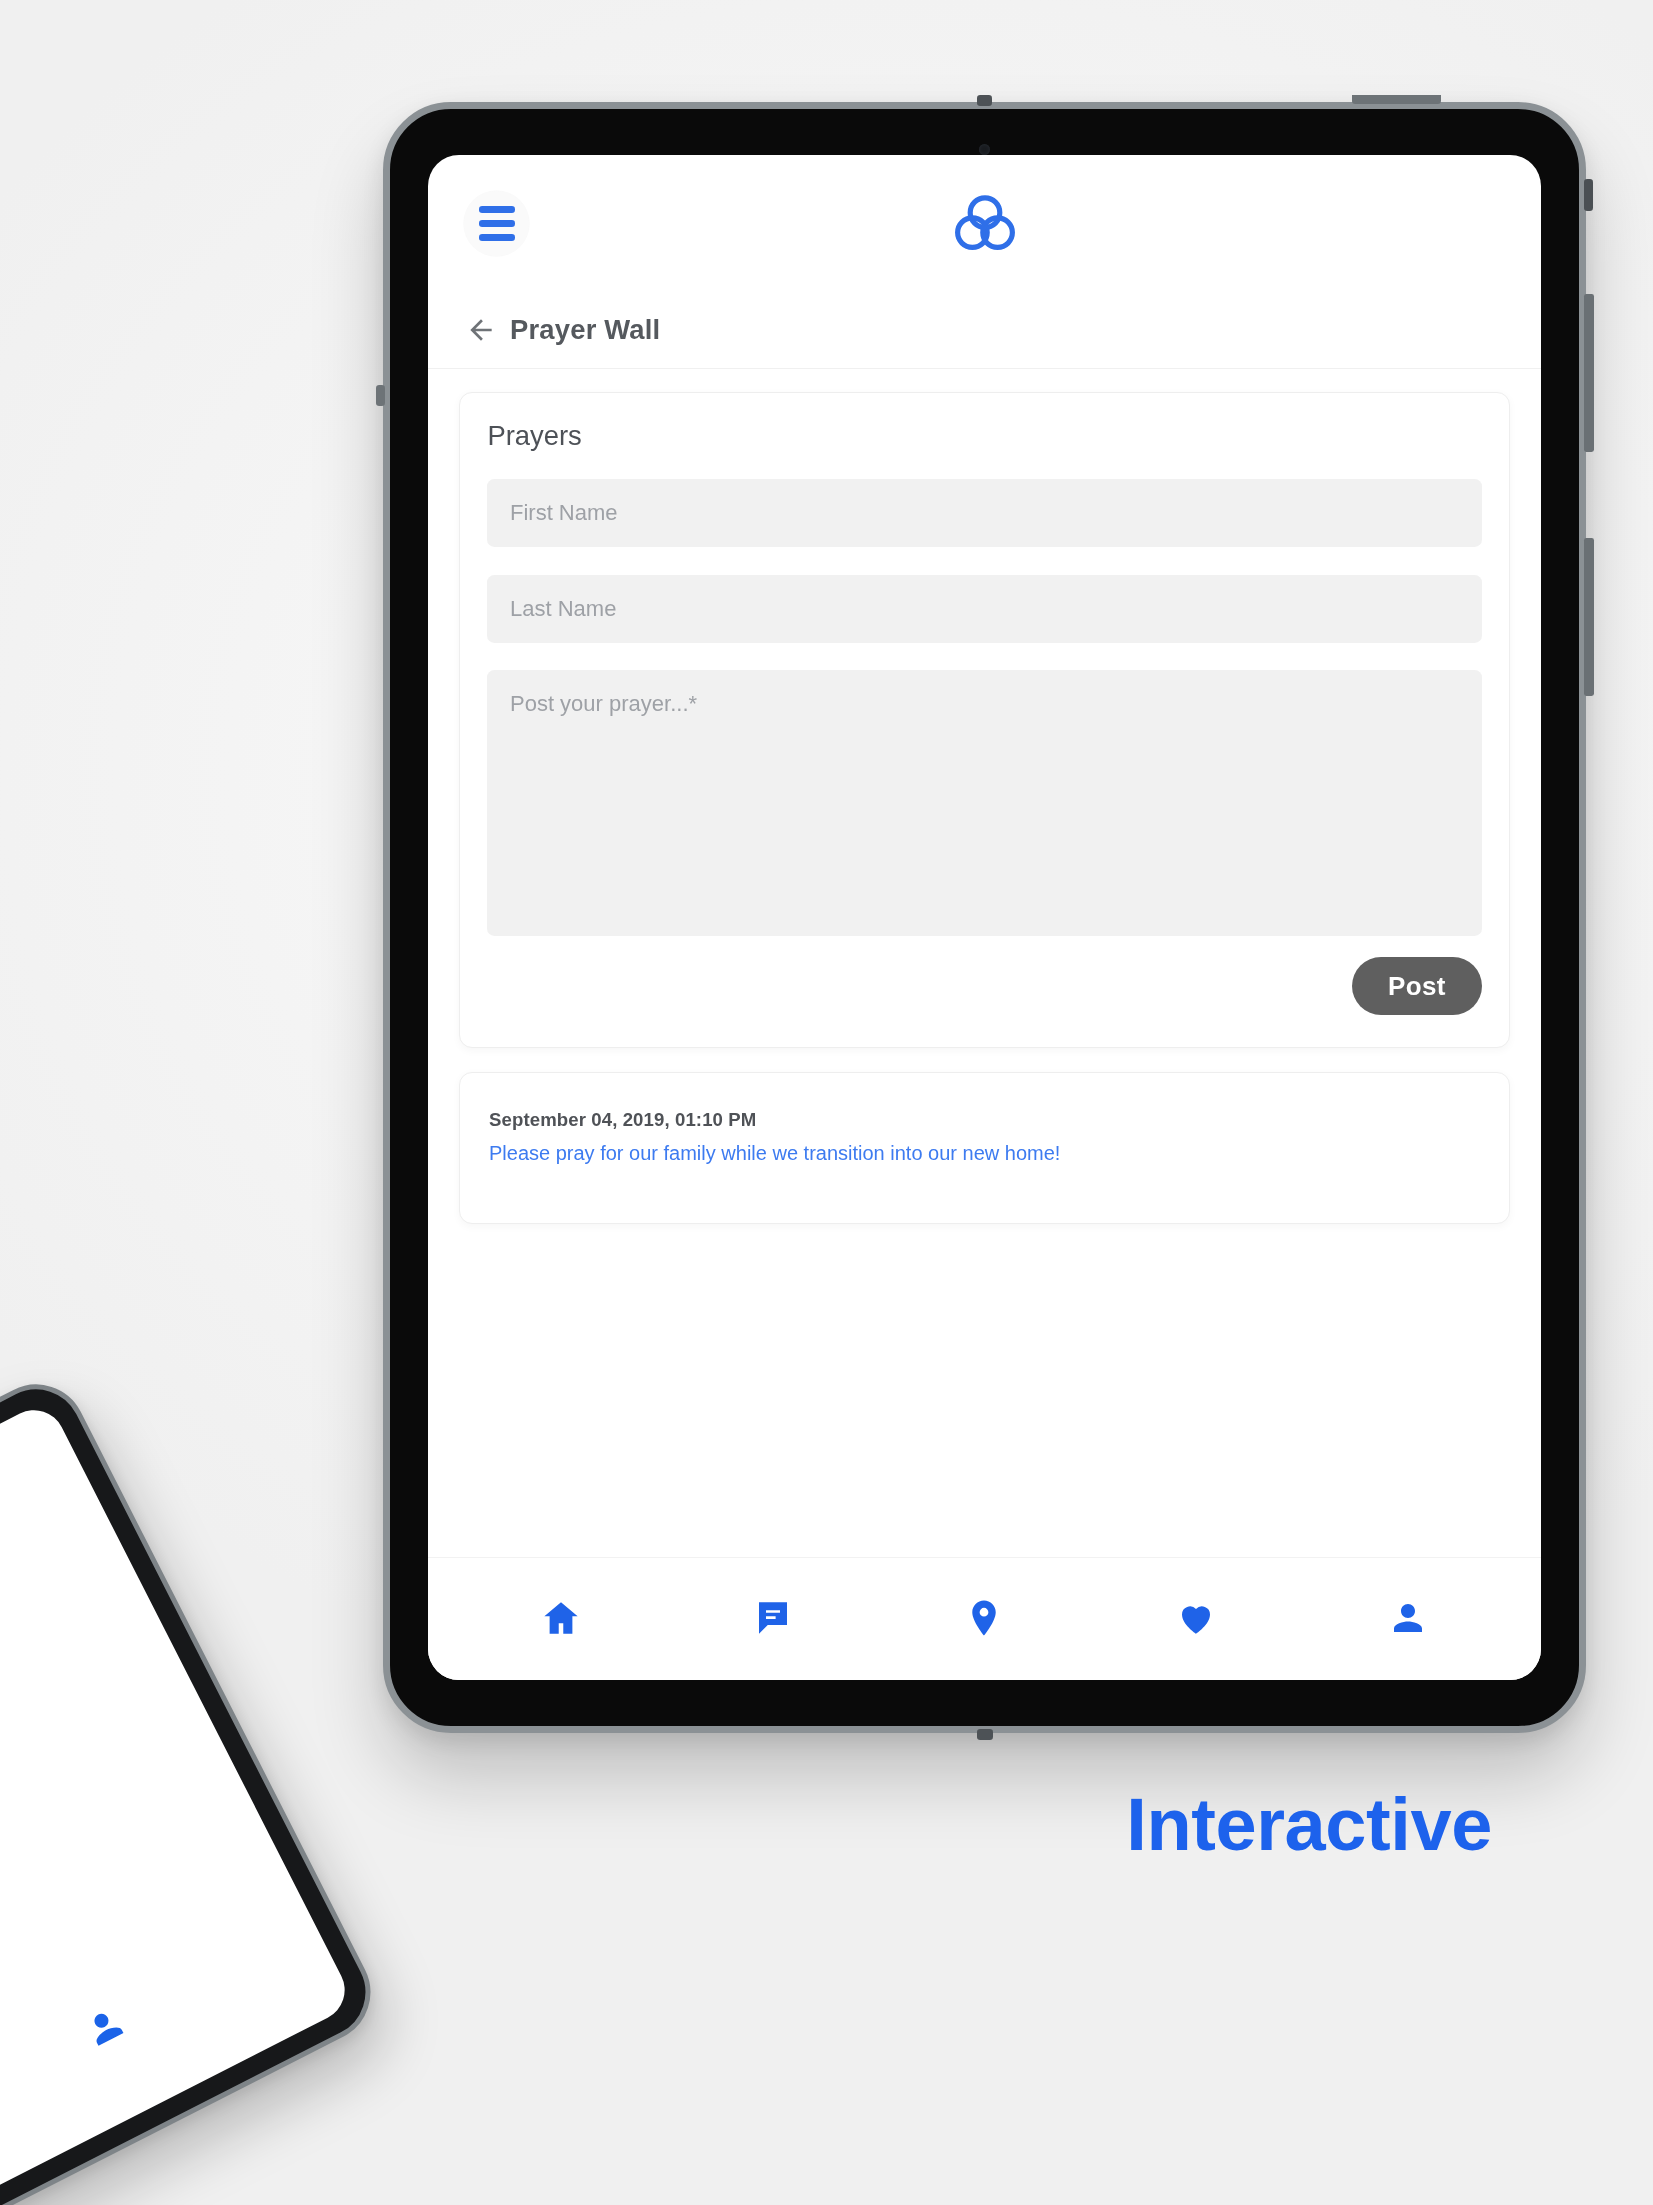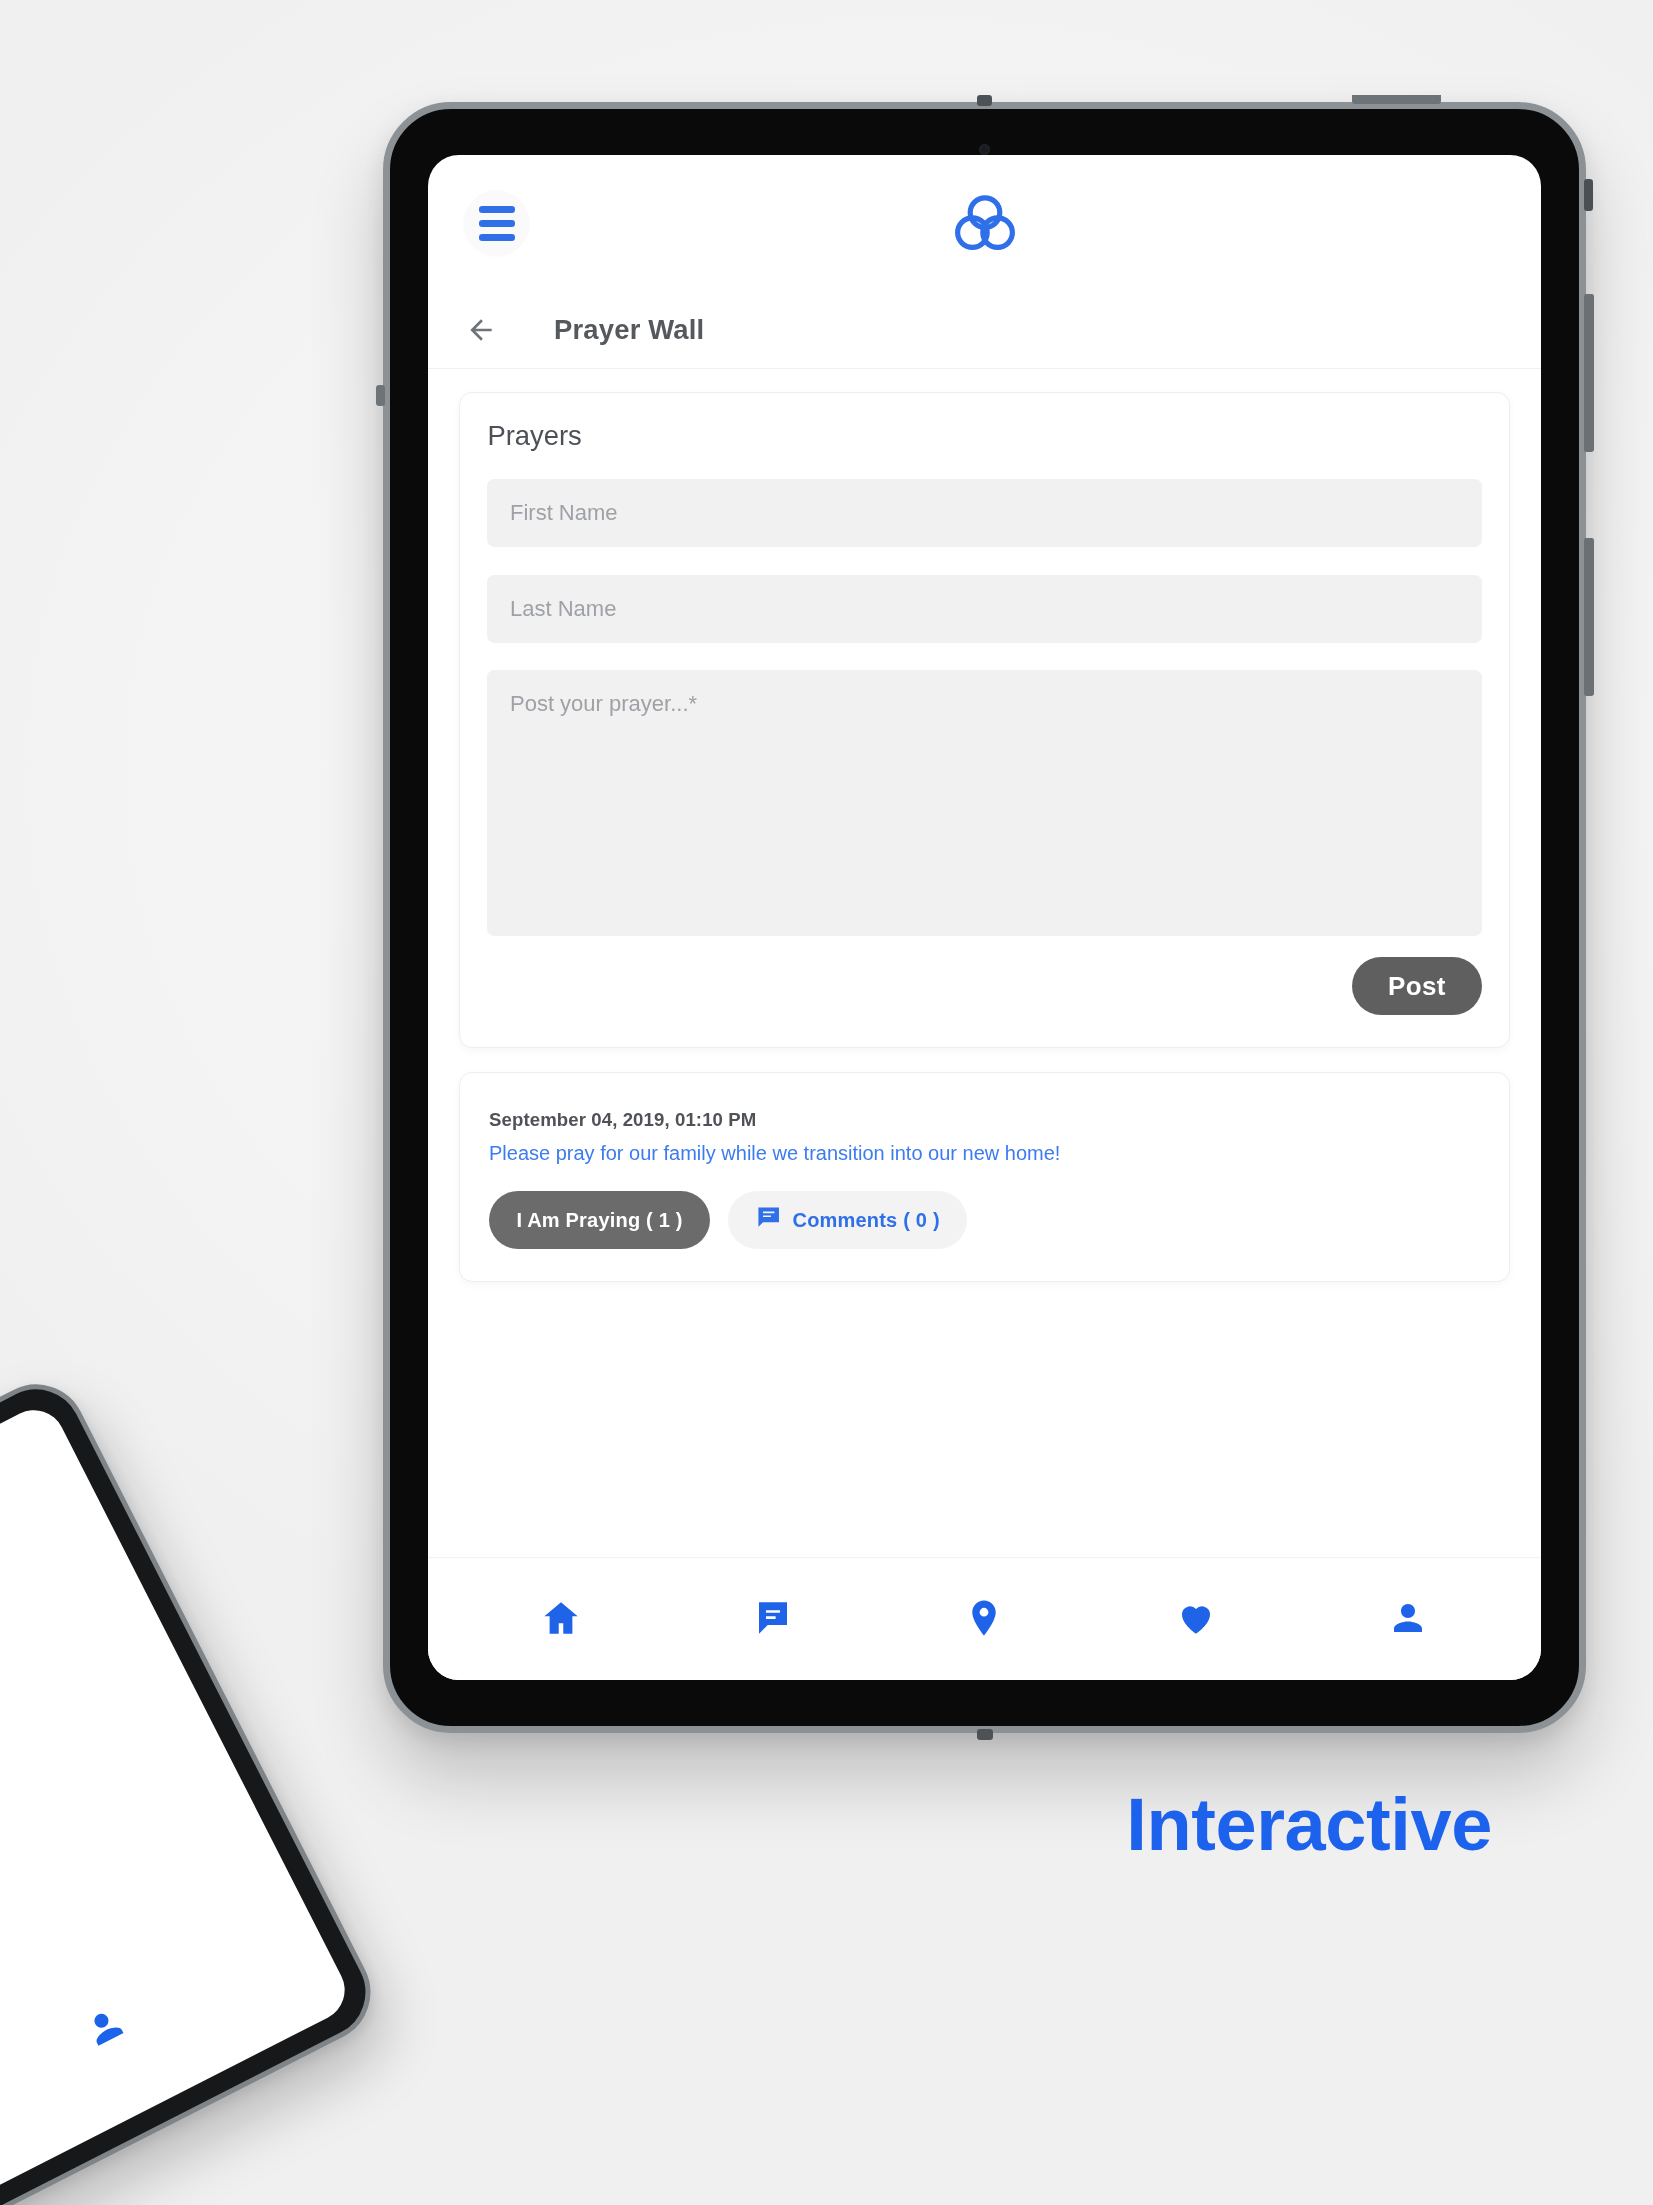--- a/index.html
+++ b/index.html
@@ -106,21 +106,20 @@
     width:74px; height:74px;
   }
 
   
   .page-head{
     flex:0 0 auto;
     height:77px;
     display:flex; align-items:center;
     padding-left:37px;
     border-bottom:1.6px solid #f0f0f0;
-    gap:44px;
   }
   .back-arrow{ width:32px; height:32px; margin-right:13px; flex:0 0 auto;}
   .back-arrow svg{ width:32px; height:32px; fill:#6f7377;}
   .page-title{
     font-size:27.4px; font-weight:bold; color:#55595e; letter-spacing:0.2px;
   }
 
   
   .content{
     flex:1 1 auto;
@@ -292,33 +291,20 @@
         <div class="field textarea">Post your prayer...*</div>
 
         <div class="post-row">
           <button class="post-btn">Post</button>
         </div>
       </div>
 
       <div class="card card-post">
         <div class="post-date">September 04, 2019, 01:10 PM</div>
         <div class="post-text">Please pray for our family while we transition into our new home!</div>
-        <div class="post-actions">
-          <button class="pill pill-dark">
-            <span>I Am Praying ( 1 )</span>
-          </button>
-          <button class="pill pill-light">
-            <span>
-              <svg viewBox="0 0 24 24">
-                  <path d="M3 3h18v13H7l-4 4V3zm4 5h10V6.5H7V8zm0 3.5h7V10H7v1.5z"></path>
-                </svg>
-            </span>
-            <span>Comments ( 0 )</span>
-          </button>
-        </div>
       </div>
 
     </div>
 
     <div class="bottom-nav">
       <div class="nav-item">
         <span>
           <svg viewBox="0 0 24 24">
               <path d="M12 3 2.5 11h3v10h5.2v-6h2.6v6H18.5V11h3L12 3z"></path>
             </svg>

